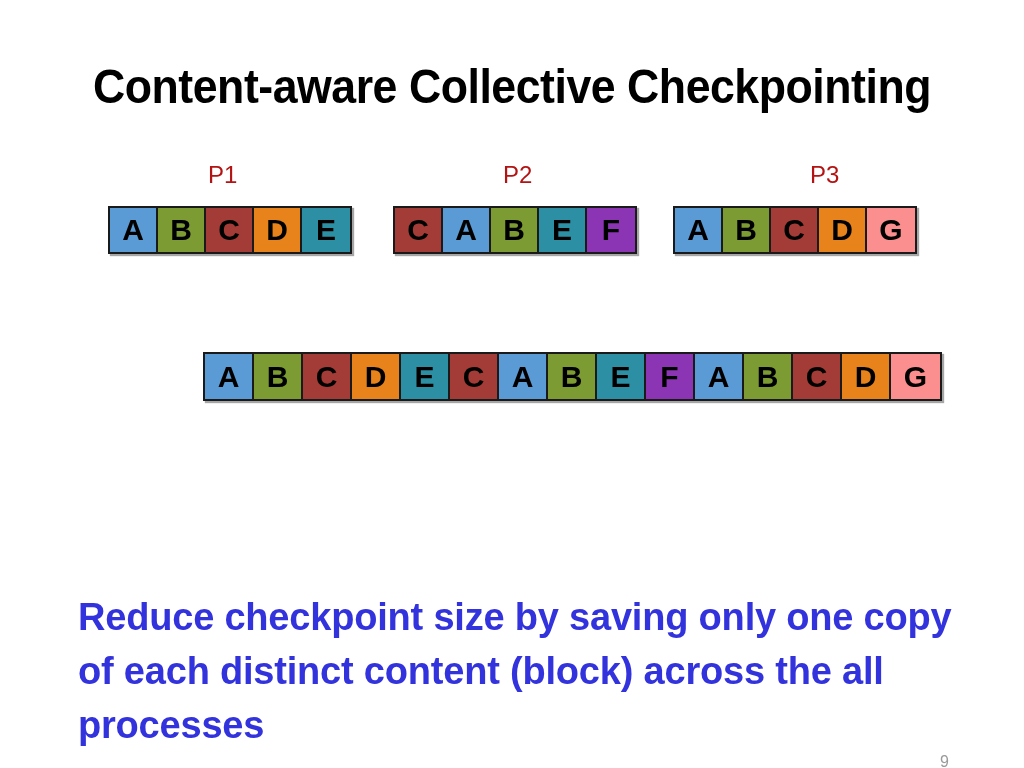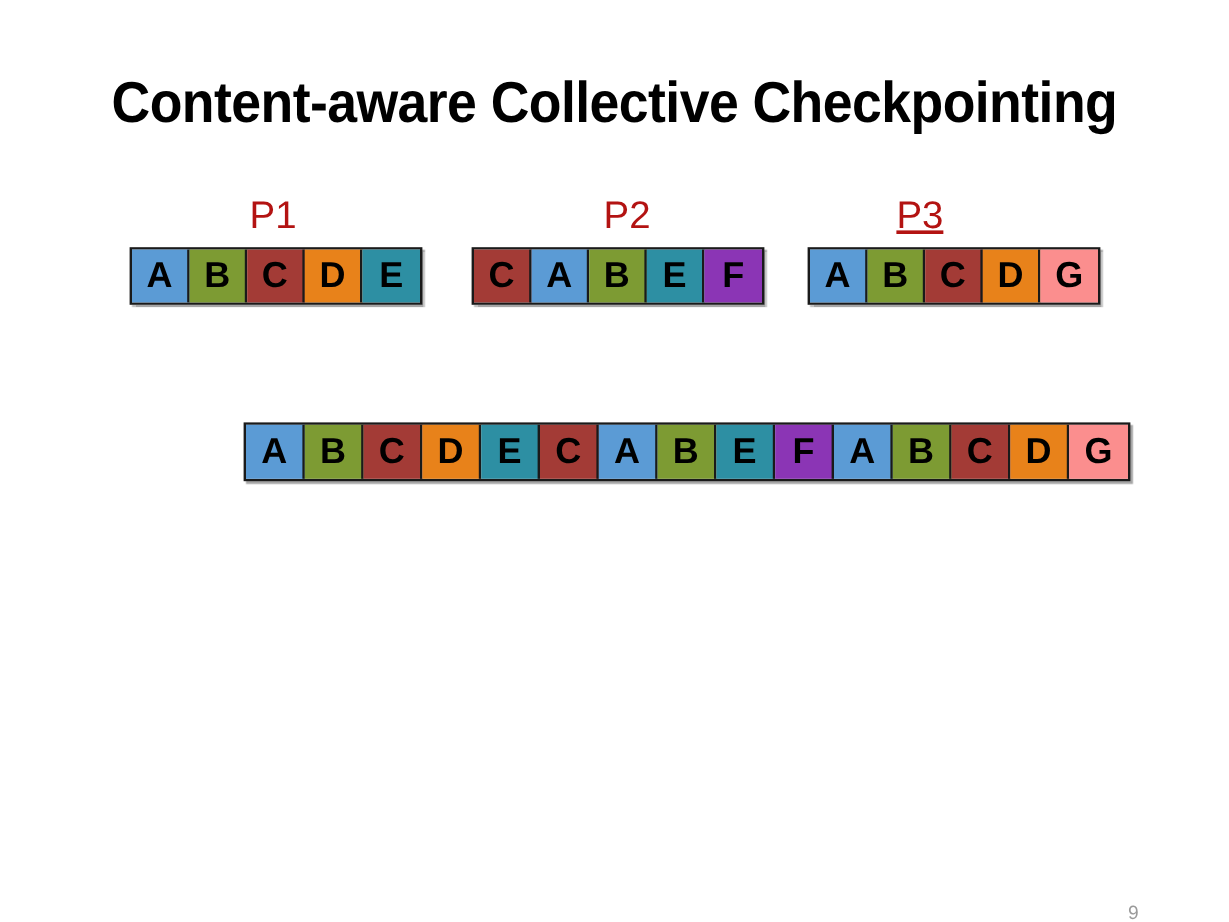--- a/index.html
+++ b/index.html
@@ -33,21 +33,21 @@
     color: #000000;
     letter-spacing: -0.5px;
     font-family: "Liberation Sans Narrow", "Liberation Sans", sans-serif;
     transform: scaleX(0.93);
     white-space: nowrap;
   }
 
   
   .proc-label {
     position: absolute;
-    font-size: 32px;
+    font-size: 24px;
     color: #B31312;
     font-family: "Liberation Sans", sans-serif;
     white-space: nowrap;
   }
 
   
   .block-row {
     position: absolute;
     display: flex;
     border: 2px solid #1a1a1a;
@@ -137,21 +137,21 @@
         <div class="block" style="background: rgb(45, 143, 163);">E</div>
       </div>
       <div class="proc-label" style="left: 503px; top: 128px;">P2</div>
       <div class="block-row" style="left: 393px; top: 173px;">
         <div class="block" style="background: rgb(163, 59, 54);">C</div>
         <div class="block" style="background: rgb(91, 155, 213);">A</div>
         <div class="block" style="background: rgb(125, 155, 51);">B</div>
         <div class="block" style="background: rgb(45, 143, 163);">E</div>
         <div class="block" style="background: rgb(139, 53, 181);">F</div>
       </div>
-      <div class="proc-label" style="left: 747px; top: 128px; text-decoration: underline;">P3</div>
+      <div class="proc-label" style="left: 810px; top: 128px;">P3</div>
       <div class="block-row" style="left: 673px; top: 173px;">
         <div class="block" style="background: rgb(91, 155, 213);">A</div>
         <div class="block" style="background: rgb(125, 155, 51);">B</div>
         <div class="block" style="background: rgb(163, 59, 54);">C</div>
         <div class="block" style="background: rgb(232, 130, 26);">D</div>
         <div class="block" style="background: rgb(251, 142, 142);">G</div>
       </div>
     </div>
 
 
@@ -169,16 +169,17 @@
         <div class="block" style="background: rgb(139, 53, 181);">F</div>
         <div class="block" style="background: rgb(91, 155, 213);">A</div>
         <div class="block" style="background: rgb(125, 155, 51);">B</div>
         <div class="block" style="background: rgb(163, 59, 54);">C</div>
         <div class="block" style="background: rgb(232, 130, 26);">D</div>
         <div class="block" style="background: rgb(251, 142, 142);">G</div>
       </div>
     </div>
 
 
+  <div id="body-text">Reduce checkpoint size by saving only one copy of each distinct content (block) across the all processes</div>
 
   <div id="page-number">9</div>
 
 </div>
 
 </body></html>

